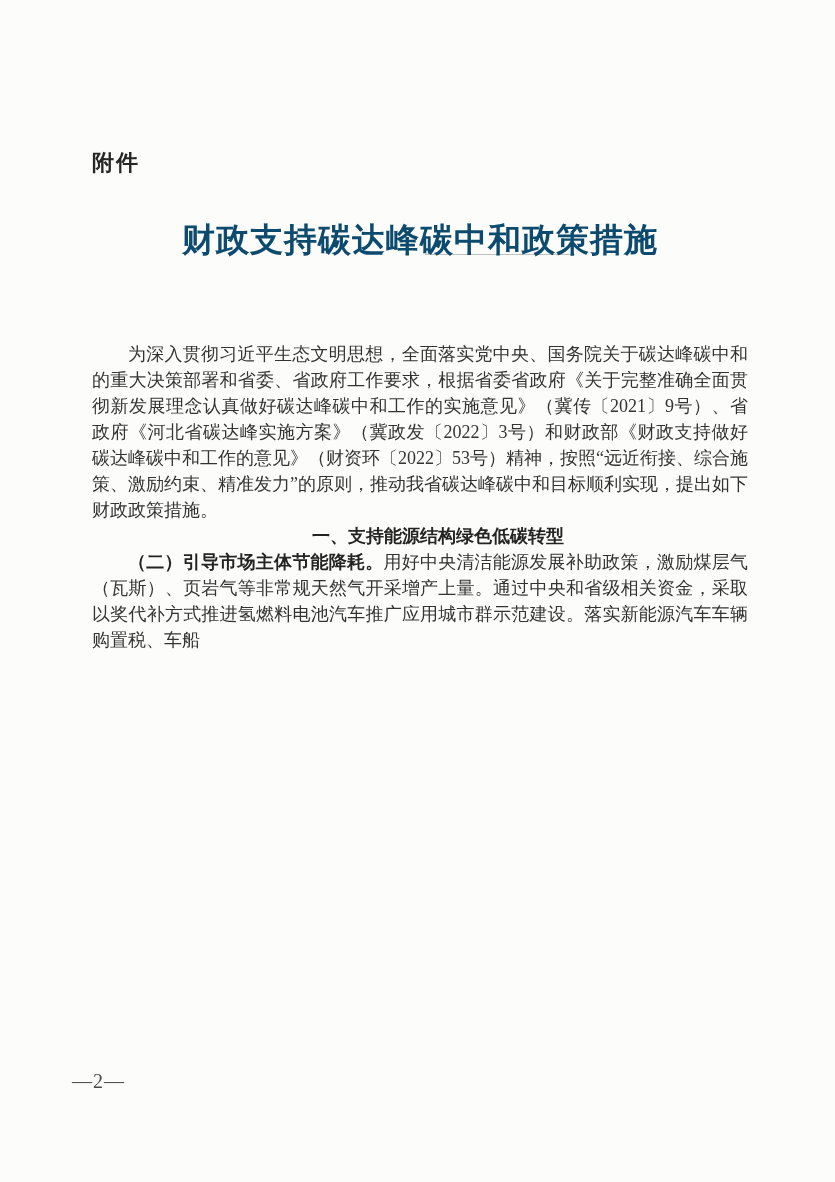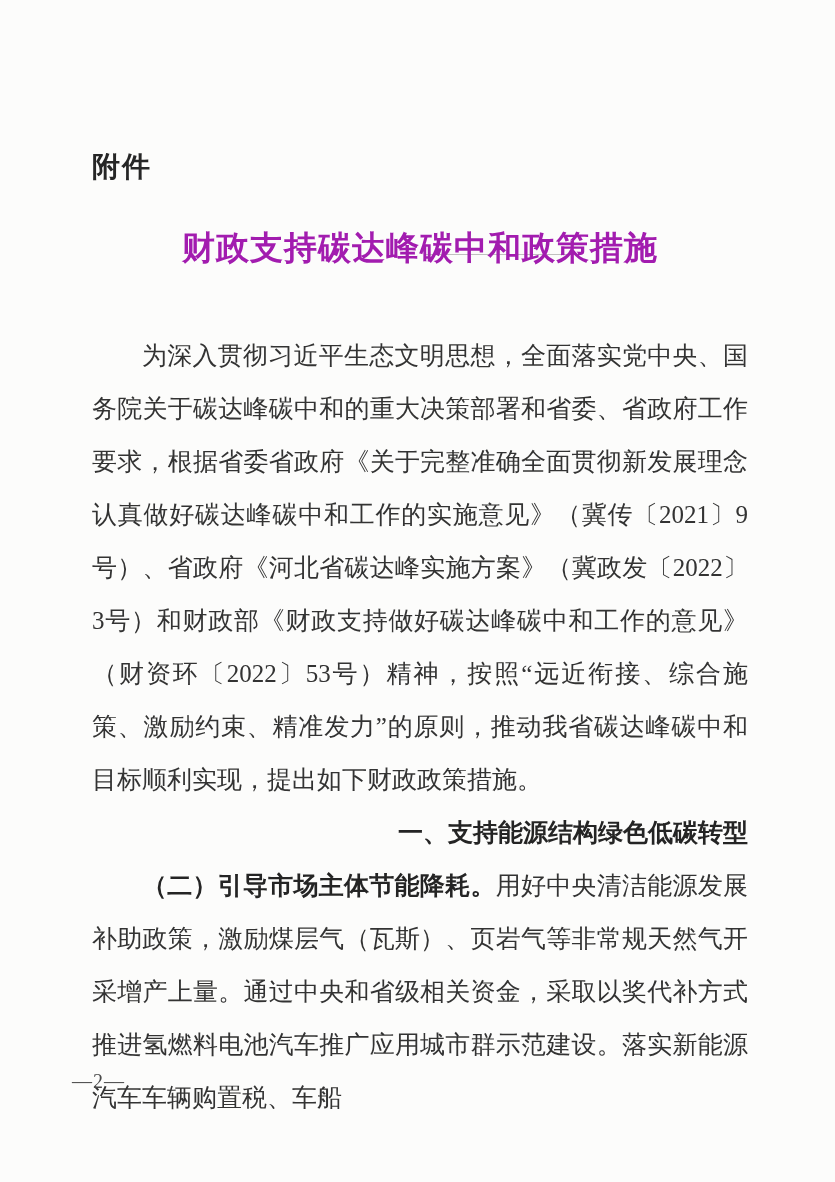--- a/index.html
+++ b/index.html
@@ -23,60 +23,60 @@
   }
   .content {
     position: absolute;
     left: 92px;
     top: 148px;
     width: 656px;
   }
   .attachment-label {
     font-family: "Liberation Sans", "DejaVu Sans", sans-serif;
     font-weight: bold;
-    font-size: 28px;
+    font-size: 22px;
     color: #262626;
     letter-spacing: 2px;
   }
   .doc-title {
     margin: 40px 0 0 0;
     text-align: center;
     font-family: "Liberation Serif", "DejaVu Serif", serif;
     font-weight: bold;
     font-size: 33px;
-    color: #a21caf;
+    color: #0c4a6e;
     letter-spacing: 1px;
     position: relative;
   }
   
   .scan-artifact {
     position: absolute;
     left: 425px;
     top: 254px;
     width: 150px;
     height: 1px;
     background: rgba(80,80,80,0.35);
   }
   .document-body {
-    margin-top: 58px;
-    font-size: 25px;
-    line-height: 53px;
+    margin-top: 78px;
+    font-size: 18px;
+    line-height: 26px;
     color: #333333;
   }
   .document-body p {
     margin: 0;
     text-indent: 2em;
     text-align: justify;
     text-justify: inter-ideograph;
   }
   .document-body p.heading {
     font-family: "Liberation Sans", "DejaVu Sans", sans-serif;
     font-weight: bold;
     color: #222222;
-    text-align: right;
+    text-align: center;
   }
   .run-bold {
     font-weight: bold;
     color: #242424;
   }
   .run-kai {
     font-style: italic;
     color: #3a3a3a;
   }
   .page-number {

